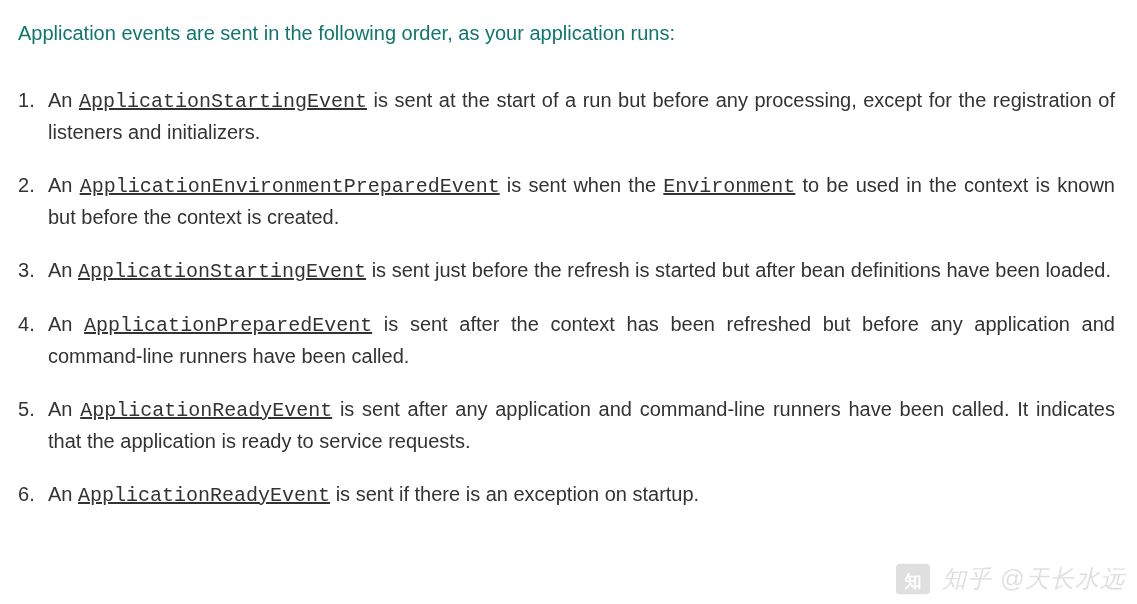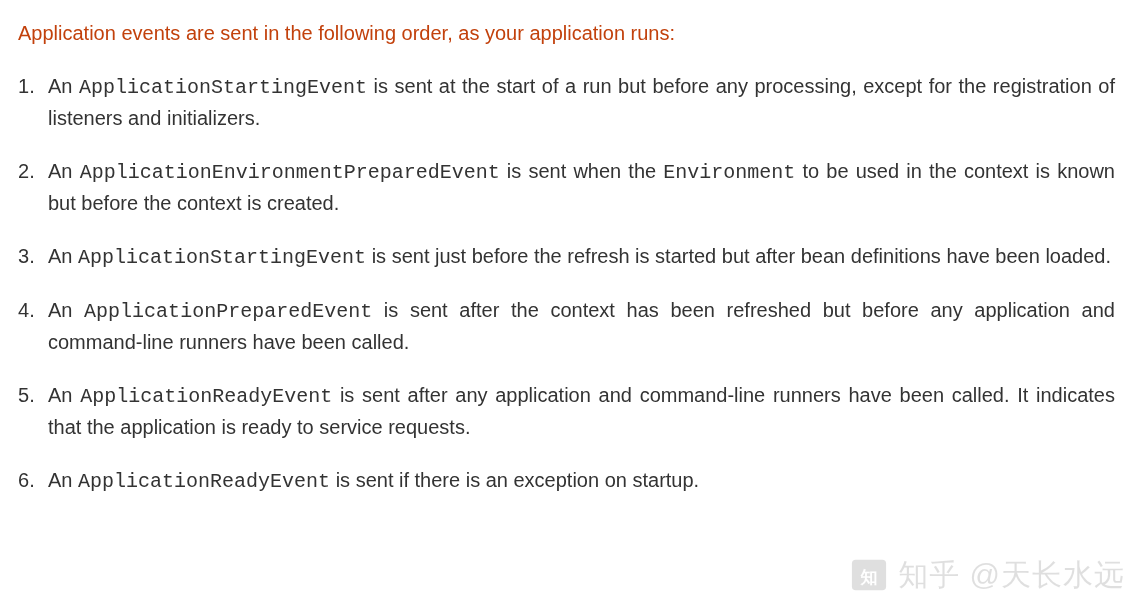--- a/index.html
+++ b/index.html
@@ -13,22 +13,22 @@
       background: #ffffff;
       font-family: Arial, Helvetica, sans-serif;
       font-size: 20px;
       color: #333333;
       padding: 18px 22px 18px 18px;
       line-height: 1.55;
       position: relative;
       overflow: hidden;
     }
     .intro {
-      margin-bottom: 22px;
-      color: #c2410c;
+      margin-bottom: 36px;
+      color: #0f766e;
     }
     ol {
       list-style: none;
       counter-reset: item;
     }
     ol li {
       counter-increment: item;
       margin-bottom: 22px;
       padding-left: 30px;
       position: relative;
@@ -39,35 +39,37 @@
       content: counter(item) ".";
       position: absolute;
       left: 0;
       top: 0;
       color: #333333;
     }
     .code {
       font-family: "Courier New", Courier, monospace;
       font-size: 20px;
       color: #333333;
+      text-decoration: underline;
     }
     .watermark {
       position: absolute;
       right: 12px;
       bottom: 6px;
       display: flex;
       align-items: center;
       gap: 10px;
       opacity: 0.18;
       font-family: "Microsoft YaHei", Arial, sans-serif;
       pointer-events: none;
     }
     .watermark-text {
-      font-size: 30px;
+      font-size: 24px;
       font-weight: 500;
+      font-style: italic;
       color: #555555;
       letter-spacing: 1px;
     }
     .watermark-logo {
       width: 38px;
       height: 38px;
     }
   </style>
 </head>
 <body>

